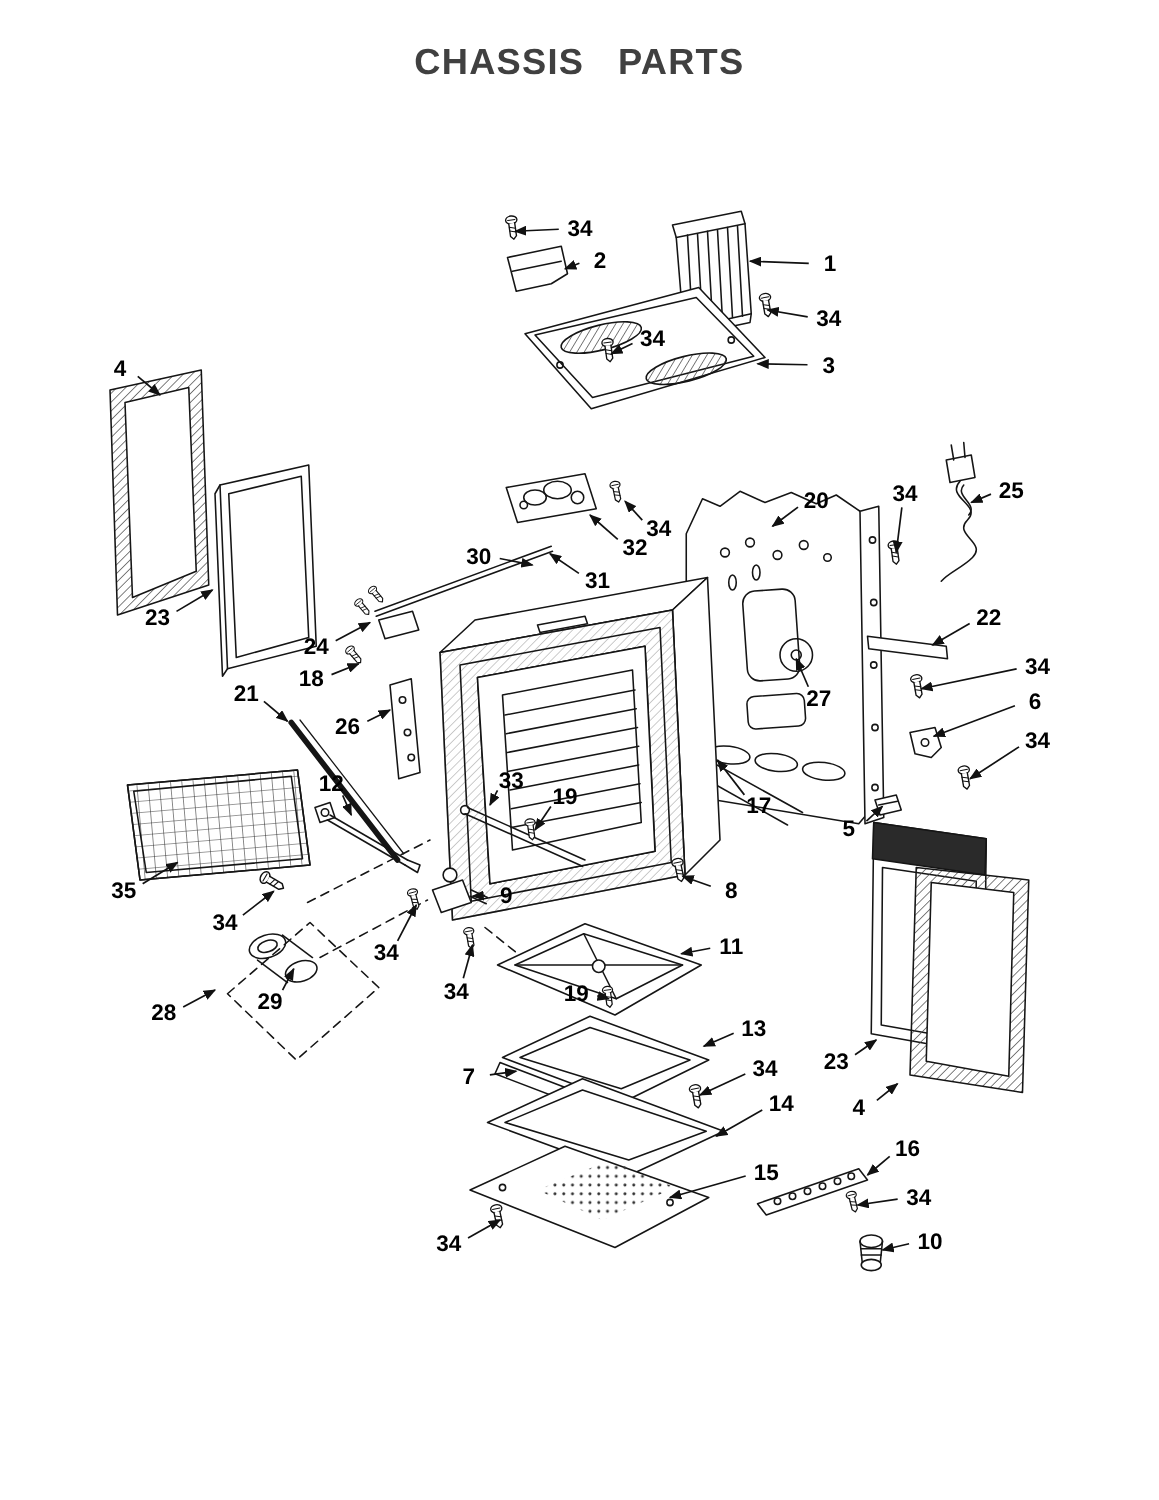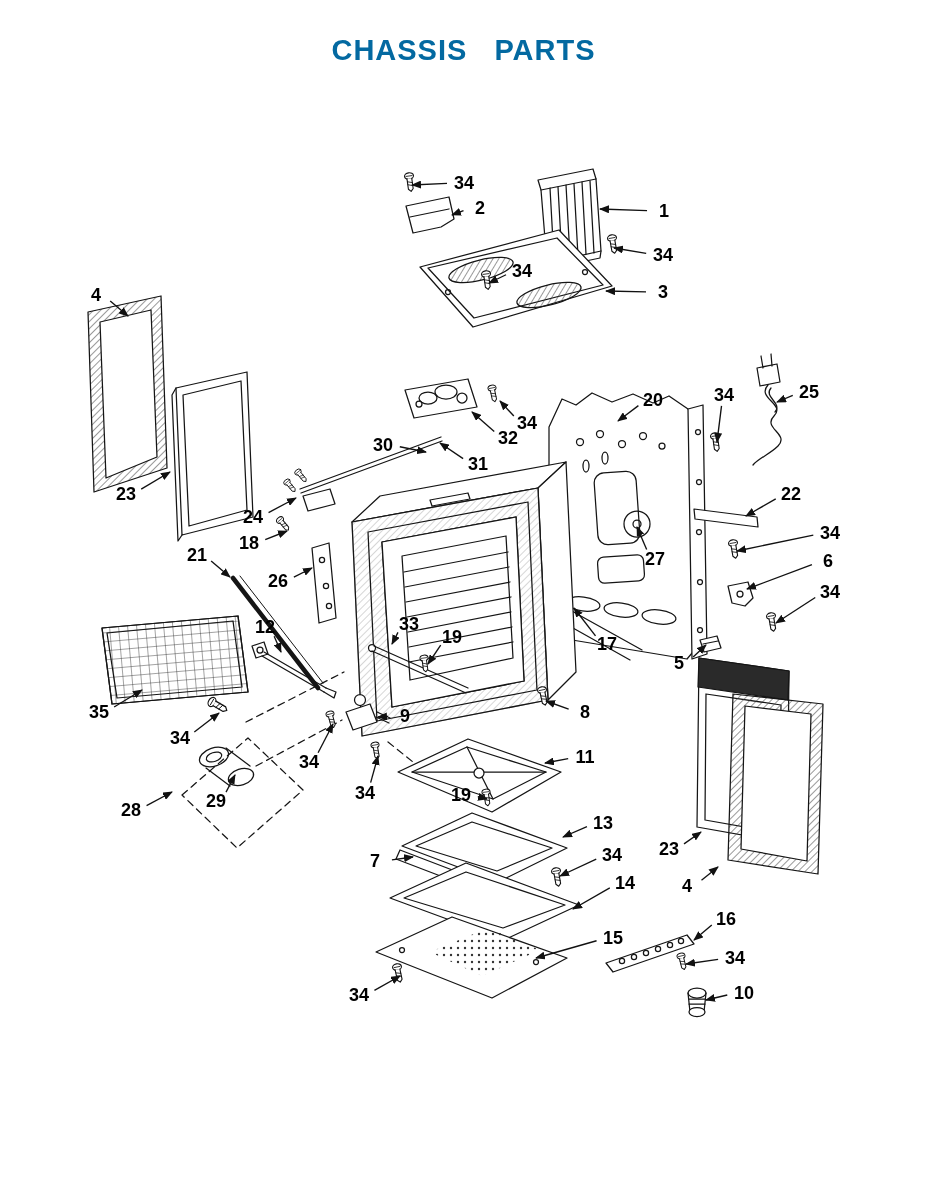--- a/index.html
+++ b/index.html
@@ -1,20 +1,20 @@
 <!DOCTYPE html>
 <html><head>
 <meta charset="utf-8">
 <title>Chassis Parts</title>
 <style>
   html,body{margin:0;padding:0;background:#fff;}
   .page{position:relative;width:927px;height:1200px;background:#fff;overflow:hidden;
         font-family:"Liberation Sans",sans-serif;}
   .page-title{position:absolute;top:34px;left:0;right:0;margin:0;text-align:center;
-        font-size:29px;font-weight:bold;color:#0369a1;letter-spacing:1px;word-spacing:18px;
+        font-size:29px;font-weight:bold;color:#404040;letter-spacing:1px;word-spacing:18px;
         font-family:"Liberation Sans",sans-serif;}
   svg#diagram{position:absolute;left:0;top:0;}
   .art{stroke:#151515;fill:none;stroke-width:1.25;stroke-linejoin:round;stroke-linecap:round;}
   .thick{stroke-width:4.5;}
   .dashed{stroke-dasharray:7 5;}
   .leader{stroke:#111;stroke-width:1.35;fill:none;}
   .callout-num{font-family:"Liberation Sans",sans-serif;font-size:18px;font-weight:bold;
         fill:#000;stroke:none;text-anchor:middle;dominant-baseline:central;}
 </style>
 </head>

